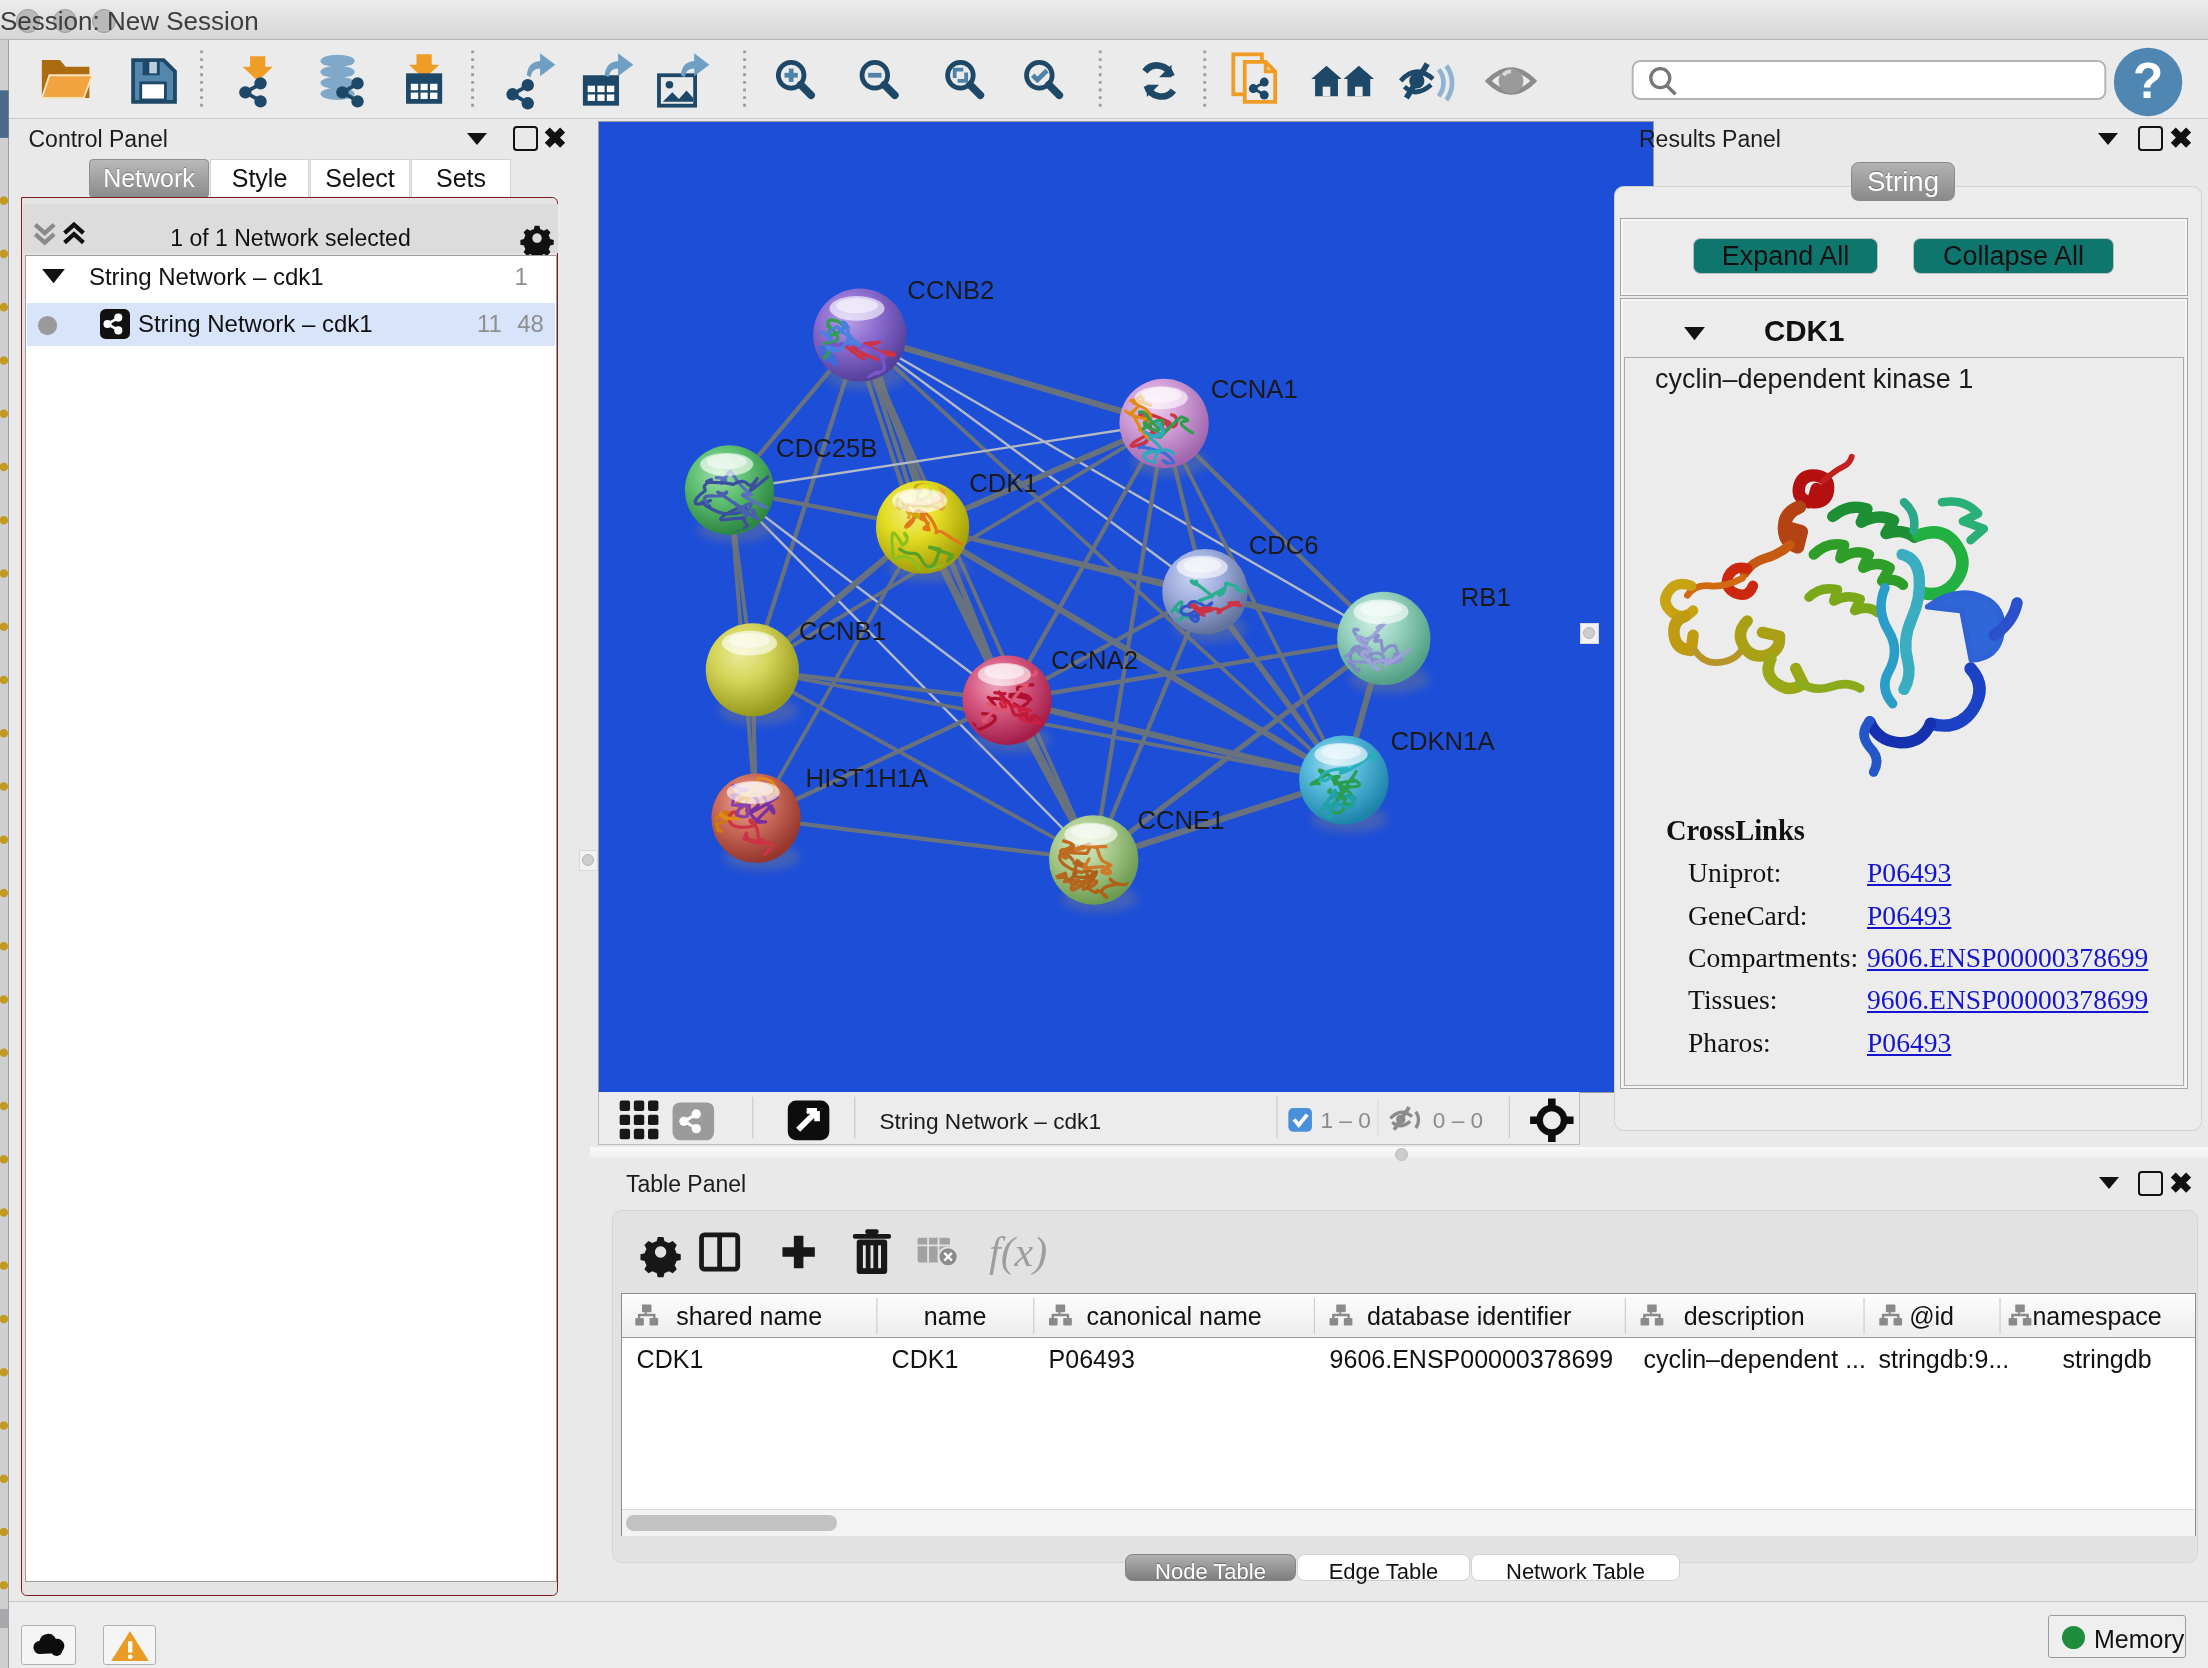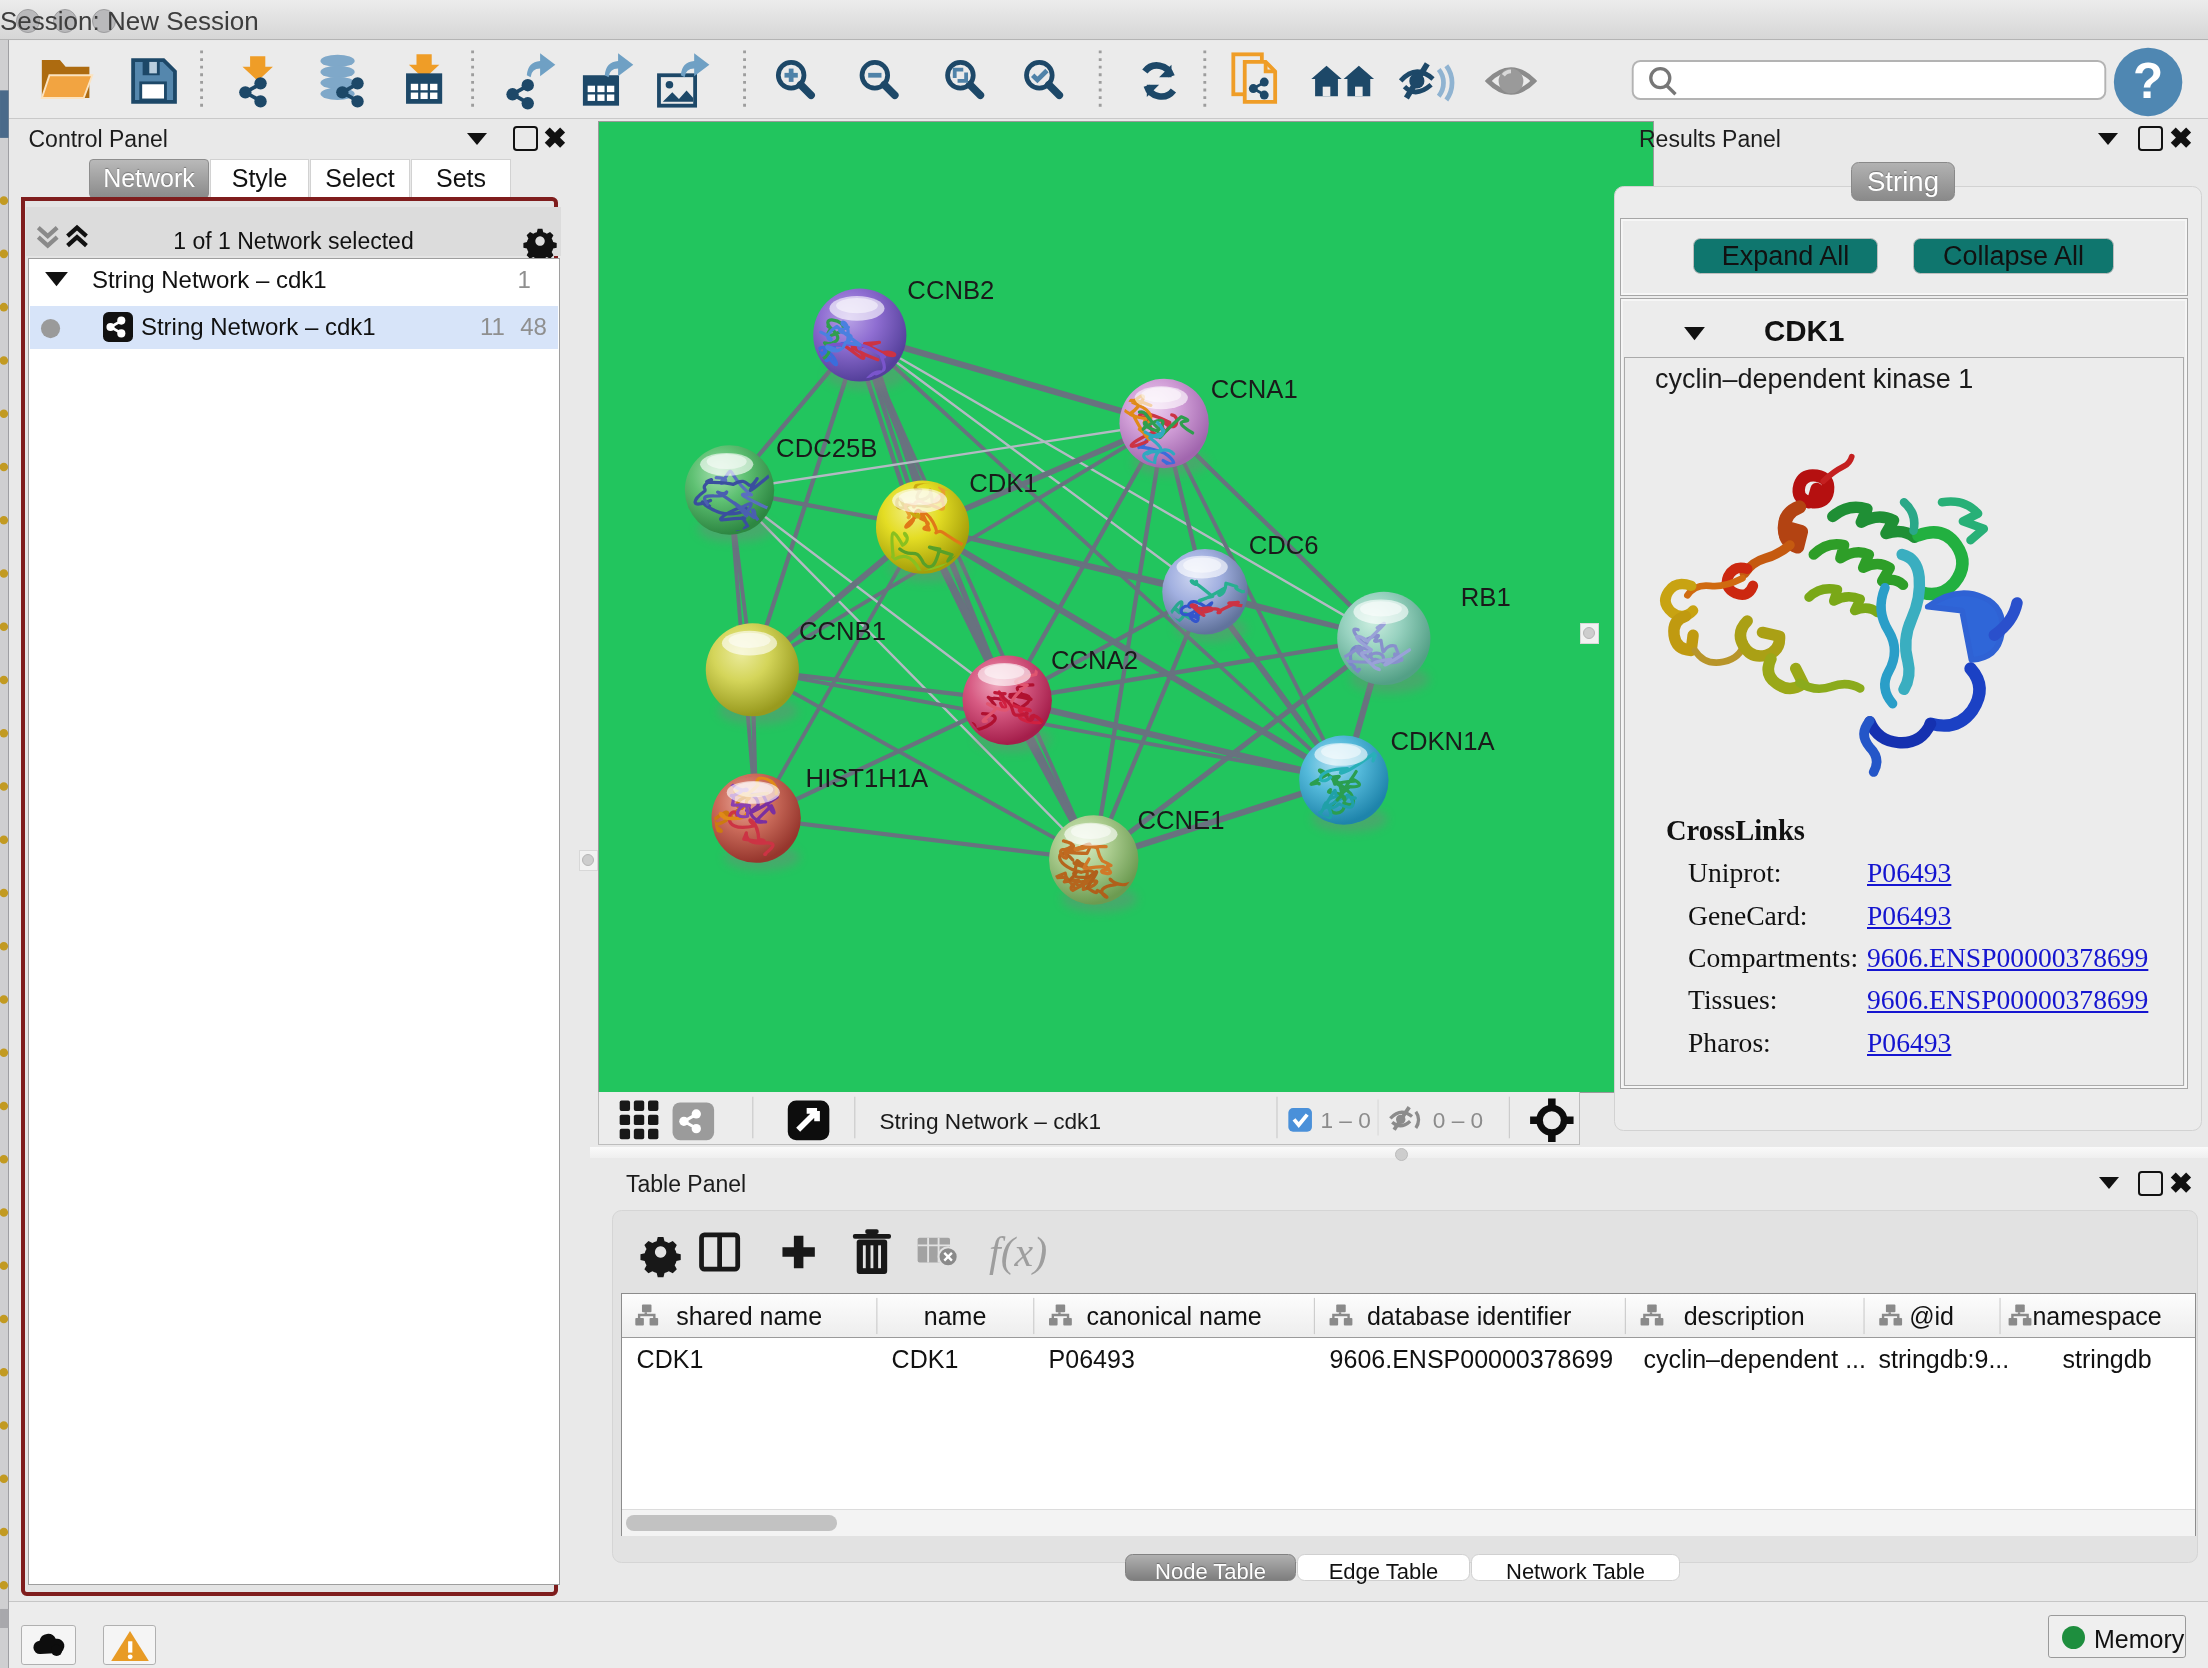--- a/index.html
+++ b/index.html
@@ -24,27 +24,27 @@
   .pan-dn { width:0; height:0; border-left:10.5px solid transparent; border-right:10.5px solid transparent; border-top:12.4px solid #111; }
   .pan-sq { width:25px; height:25px; border:2.9px solid #111; border-radius:3.8px; }
   .pan-x { font-size:28.5px; font-weight:bold; color:#111; line-height:25px; }
 
   .tab { position:absolute; top:159px; height:39px; background:#fff; border:1px solid #d2d2d2;
     font-size:25px; color:#111; text-align:center; line-height:37px; }
   .tabsel { background:linear-gradient(#b9b9b9,#8b8b8b); color:#fff; border:1px solid #8d8d8d;
     border-radius:4px; text-shadow:0 -1px 1px rgba(0,0,0,.3); }
 
   #cp-body { left:21px; top:197px; width:537px; height:1399px; background:#e4e4e4;
-    border:4px solid #7f1d1d; border-radius:0 5.7px 5.7px 5.7px; }
+    border:1px solid #7f1d1d; border-radius:0 5.7px 5.7px 5.7px; }
   #cp-list { position:absolute; left:2.9px; top:57px; width:532px; height:1327px;
     background:#fff; border:1px solid #9e9e9e; }
   #cp-row2 { position:absolute; left:1px; top:47px; width:528px; height:43px; background:#d7e4f9; }
 
   
-  #canvas { left:598px; top:121px; width:1056px; height:972px; background:#22c55e;
+  #canvas { left:598px; top:121px; width:1056px; height:972px; background:#1d4ed8;
     border:1px solid #9a9a9a; }
   #netbar { left:598px; top:1092px; width:982px; height:53px; background:#ececec;
     border:1px solid #bdbdbd; border-top:none; }
 
   
   #rp-title { left:1639px; top:126px; font-size:23px; color:#1c1c1c; }
   #rp-sub { left:1614px; top:186px; width:588px; height:945px; background:#ececec;
     border:1px solid #d2d2d2; border-radius:9.5px; }
   #rp-tab { left:1851px; top:162px; width:104px; height:39px; border-radius:7.6px;
     background:linear-gradient(#b2b2b2,#8a8a8a); border:1px solid #898989;

